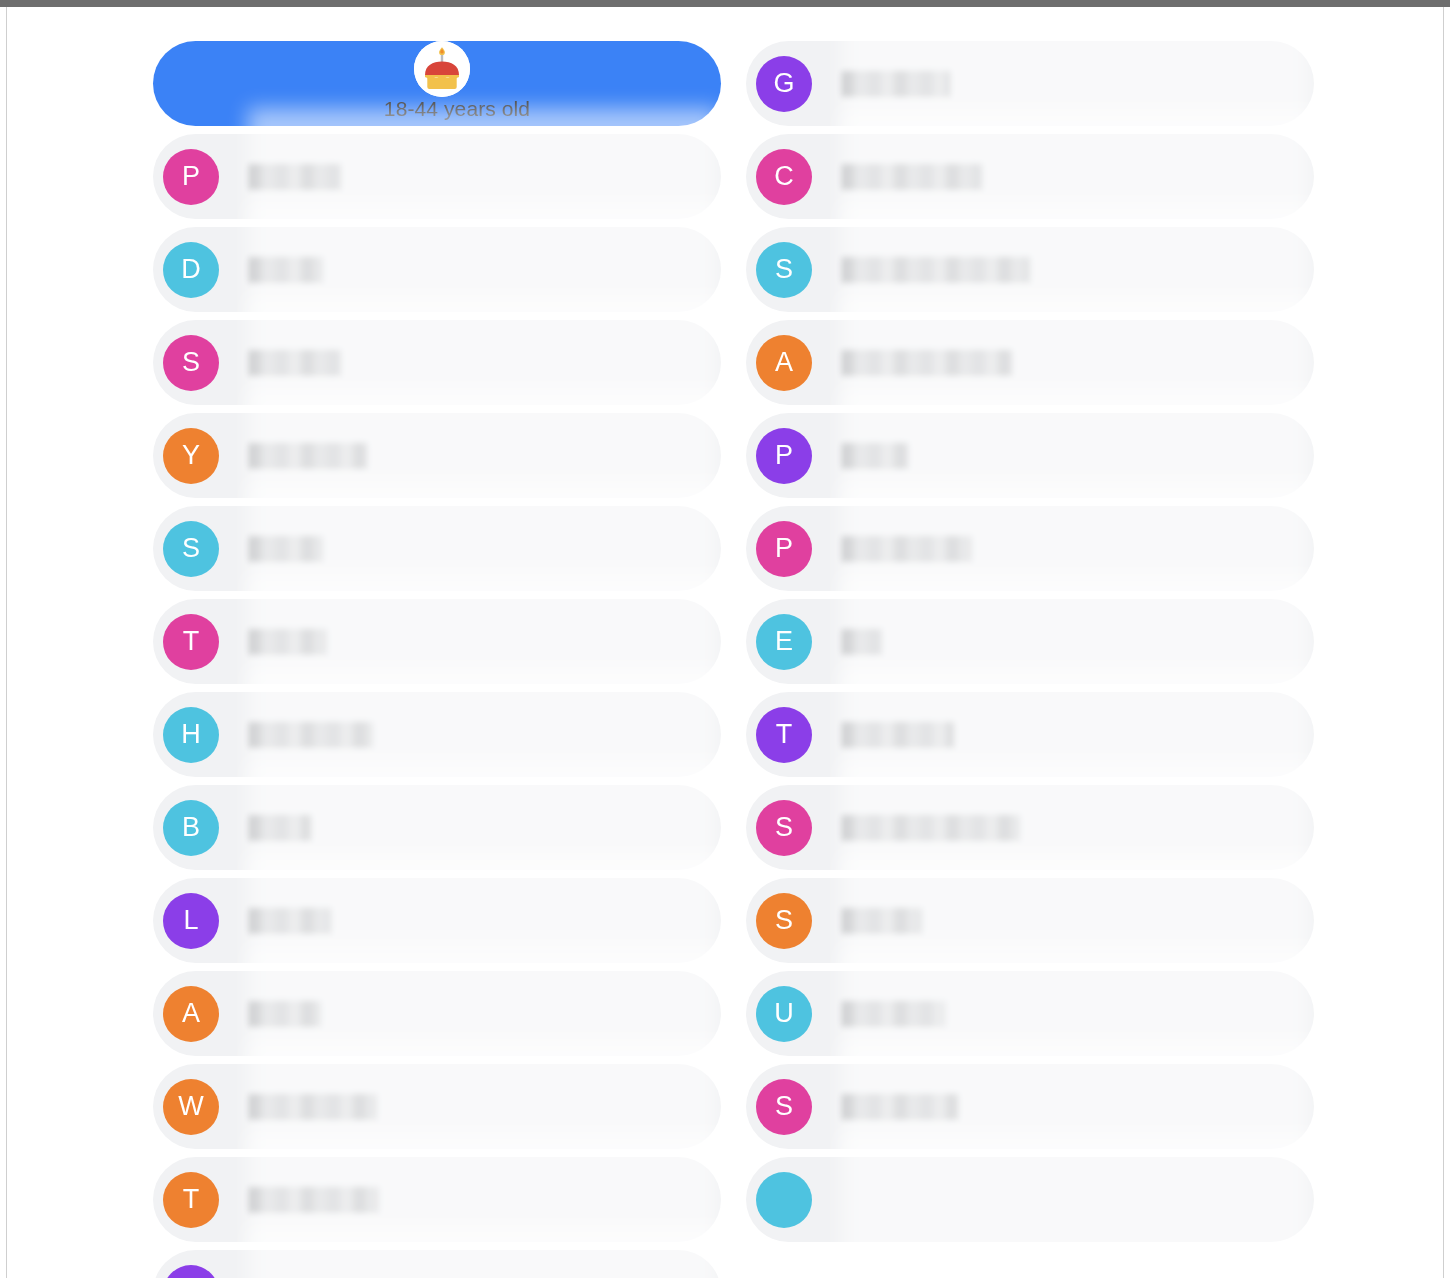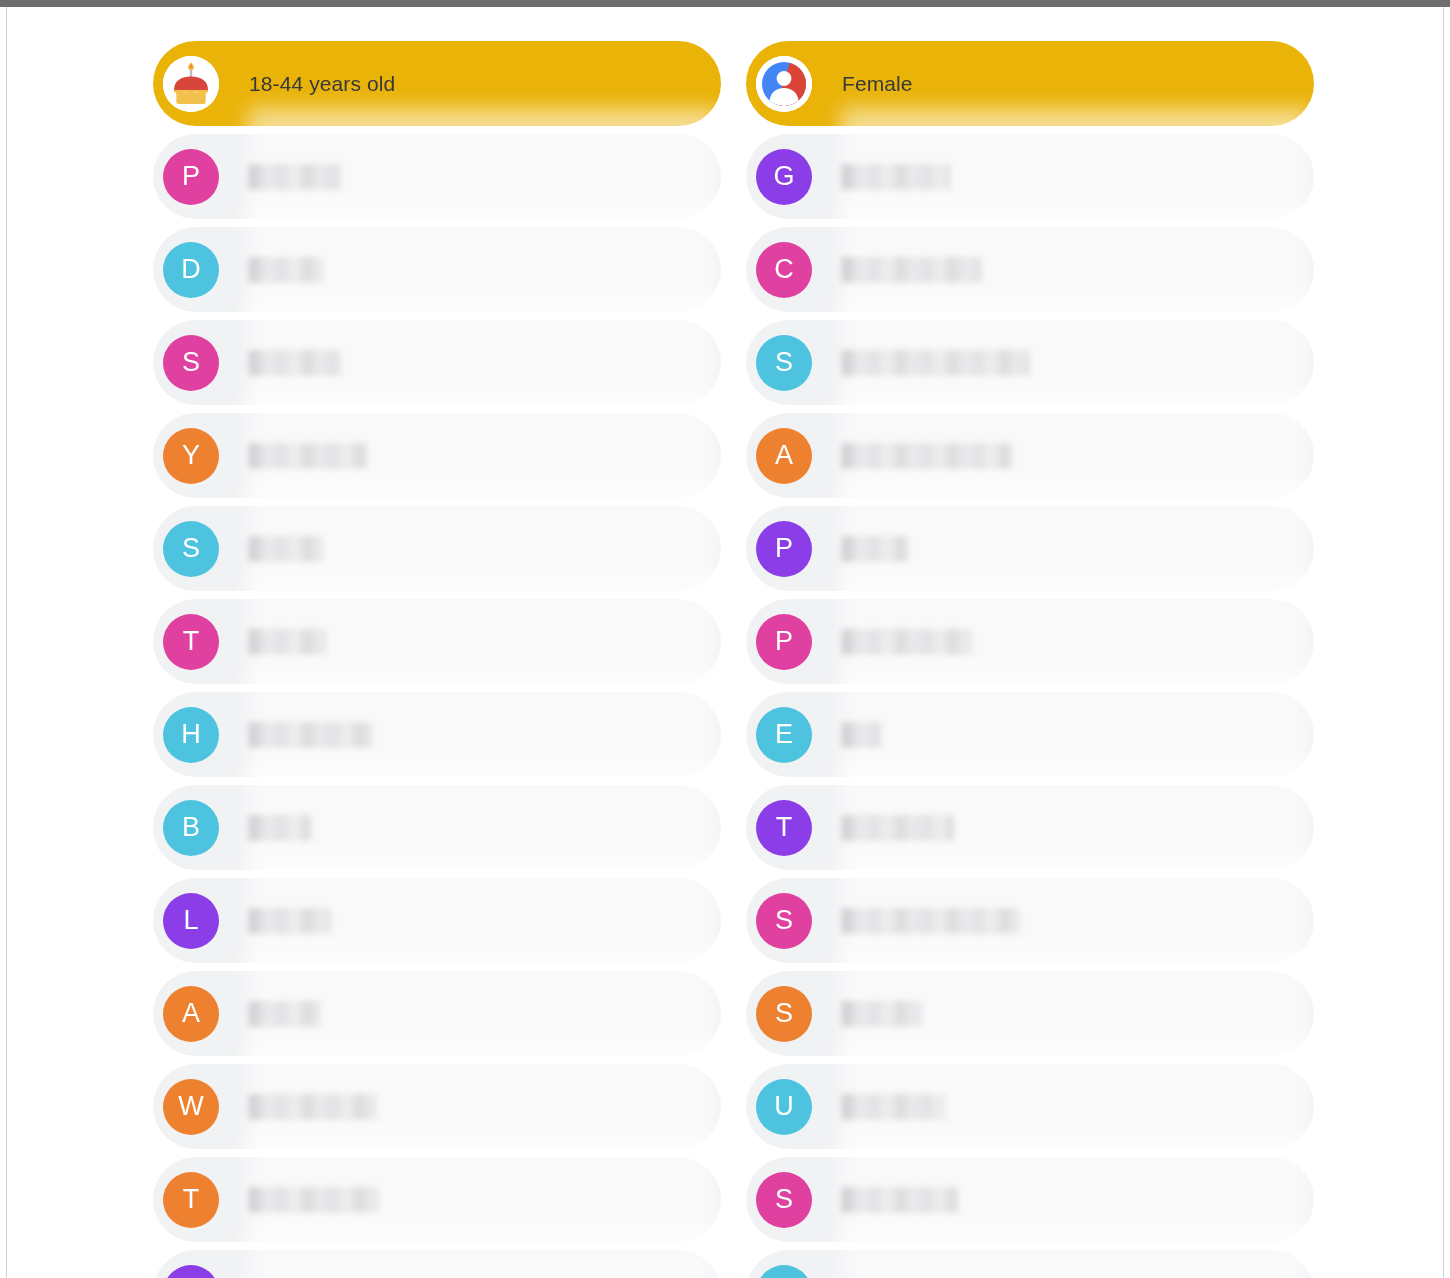--- a/index.html
+++ b/index.html
@@ -74,21 +74,21 @@
     position: relative;
     height: 85px;
     background: #f1f2f4;
     border-radius: 43px;
     display: flex;
     align-items: center;
     padding-left: 10px;
     flex: 0 0 85px;
   }
 
-  .pill.header-pill { background: #eab308; }
+  .pill.header-pill { background: #3b82f6; flex-direction: column; }
 
   
   .avatar {
     flex: 0 0 56px;
     width: 56px;
     height: 56px;
     border-radius: 50%;
     display: flex;
     align-items: center;
     justify-content: center;
@@ -262,37 +262,20 @@
           </div>
           <div class="pill">
             <div class="avatar c-purple"></div>
             <div class="redact-wrap">
               <div class="redact" style="width: 0px;"></div>
             </div>
             <div class="haze"></div>
           </div>
         </div>
         <div class="column">
-          <div class="pill header-pill">
-            <div class="avatar c-white">
-              <svg viewBox="0 0 56 56" width="56" height="56" aria-hidden="true">
-                <circle cx="28" cy="28" r="28" fill="#ffffff"></circle>
-                <clipPath id="cavclip">
-                  <circle cx="28" cy="28" r="22"></circle>
-                </clipPath>
-                <g clip-path="url(#cavclip)">
-                  <rect x="6" y="6" width="44" height="44" fill="#4285f4"></rect>
-                  <path d="M34 6 L50 6 L50 50 L20 50 Z" fill="#db4437"></path>
-                  <circle cx="28" cy="22.5" r="7.4" fill="#ffffff"></circle>
-                  <path d="M28 32c-8.2 0-13.4 5.2-14.6 12.4A22 22 0 0 0 28 50a22 22 0 0 0 14.6-5.6C41.4 37.2 36.2 32 28 32z" fill="#ffffff"></path>
-                </g>
-              </svg>
-            </div>
-            <span class="label">Female</span>
-          </div>
           <div class="pill">
             <div class="avatar c-purple">G</div>
             <div class="redact-wrap">
               <div class="redact" style="width: 108px;"></div>
             </div>
             <div class="haze"></div>
           </div>
           <div class="pill">
             <div class="avatar c-pink">C</div>
             <div class="redact-wrap">

